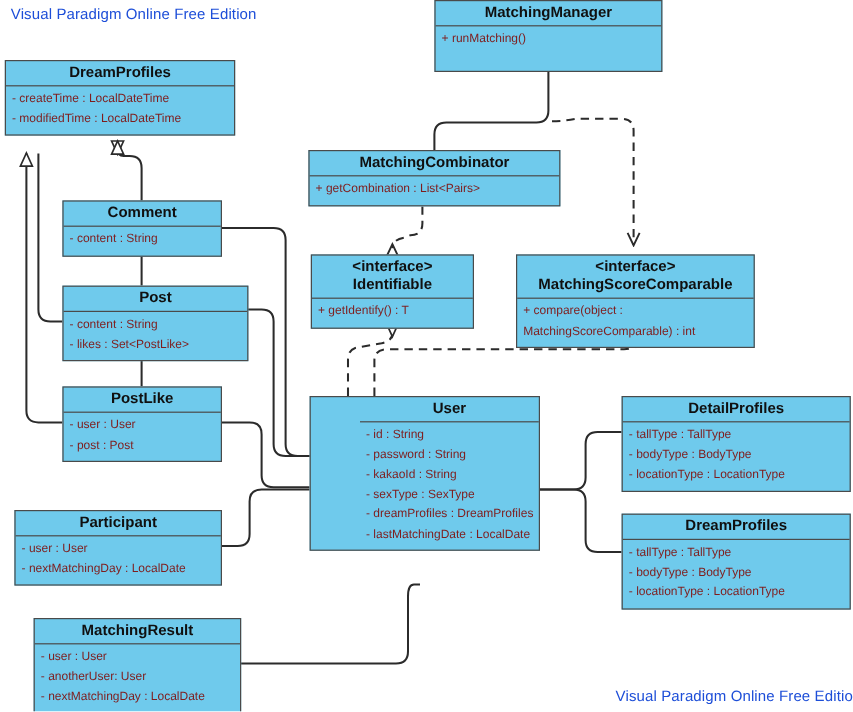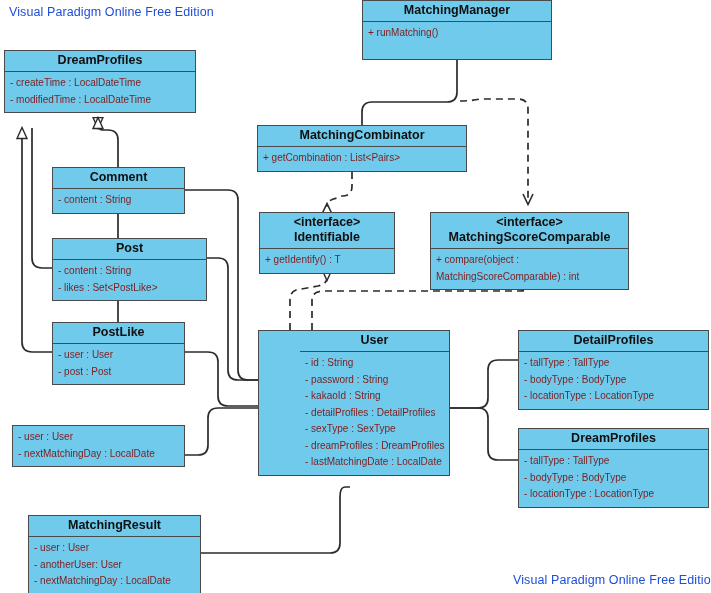--- a/index.html
+++ b/index.html
@@ -176,20 +176,21 @@
 
   <div class="uml" style="left:52px; top:322px; width:133px;">
     <div class="hdr">PostLike</div>
     <div class="body">
       <div class="row">- user : User</div>
       <div class="row">- post : Post</div>
     </div>
   </div>
 
   <div class="uml" style="left:12px; top:425px; width:173px;">
+    <div class="hdr">Participant</div>
     <div class="body">
       <div class="row">- user : User</div>
       <div class="row">- nextMatchingDay : LocalDate</div>
     </div>
   </div>
 
   <div class="uml" style="left:28px; top:515px; width:173px;">
     <div class="hdr">MatchingResult</div>
     <div class="body">
       <div class="row">- user : User</div>
@@ -197,21 +198,20 @@
       <div class="row">- nextMatchingDay : LocalDate</div>
     </div>
   </div>
 
   <div class="uml" style="left:258px; top:330px; width:192px;padding-left:41px;">
     <div class="hdr">User</div>
     <div class="body">
       <div class="row">- id : String</div>
       <div class="row">- password : String</div>
       <div class="row">- kakaoId : String</div>
-      <div class="row">- detailProfiles : DetailProfiles</div>
       <div class="row">- sexType : SexType</div>
       <div class="row">- dreamProfiles : DreamProfiles</div>
       <div class="row">- lastMatchingDate : LocalDate</div>
     </div>
   </div>
 
   <div class="uml" style="left:518px; top:330px; width:191px;">
     <div class="hdr">DetailProfiles</div>
     <div class="body">
       <div class="row">- tallType : TallType</div>

